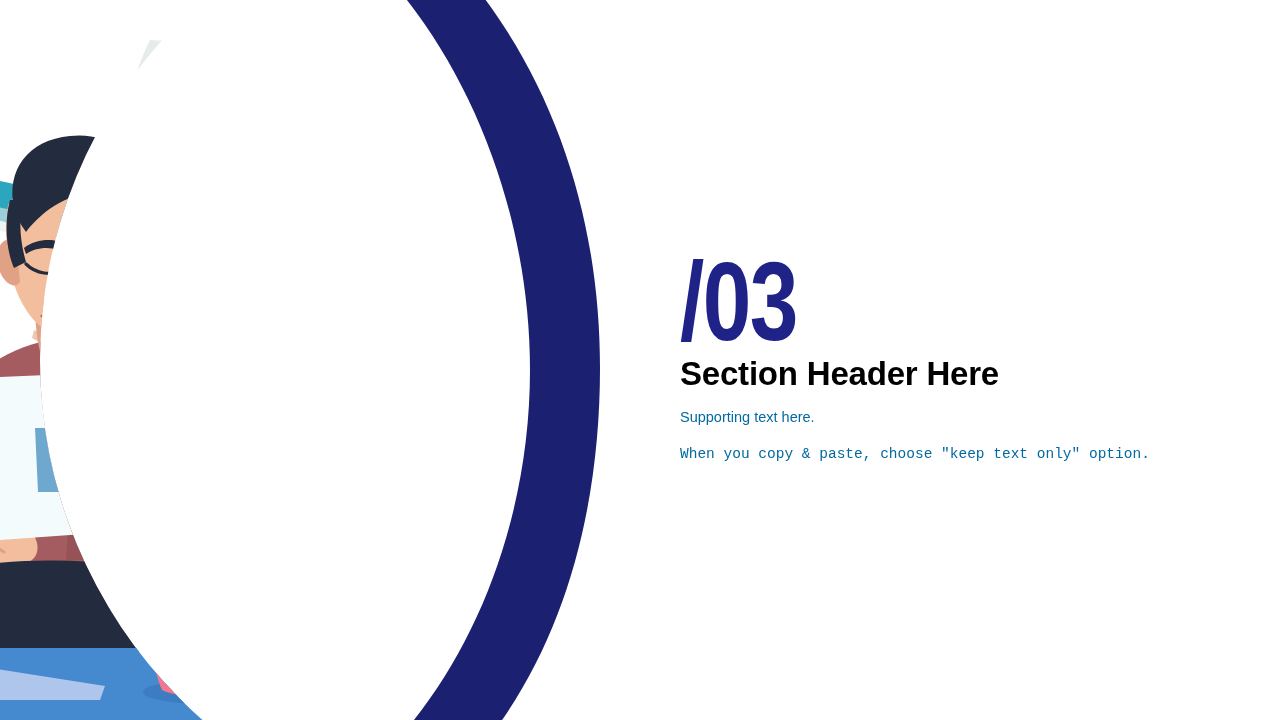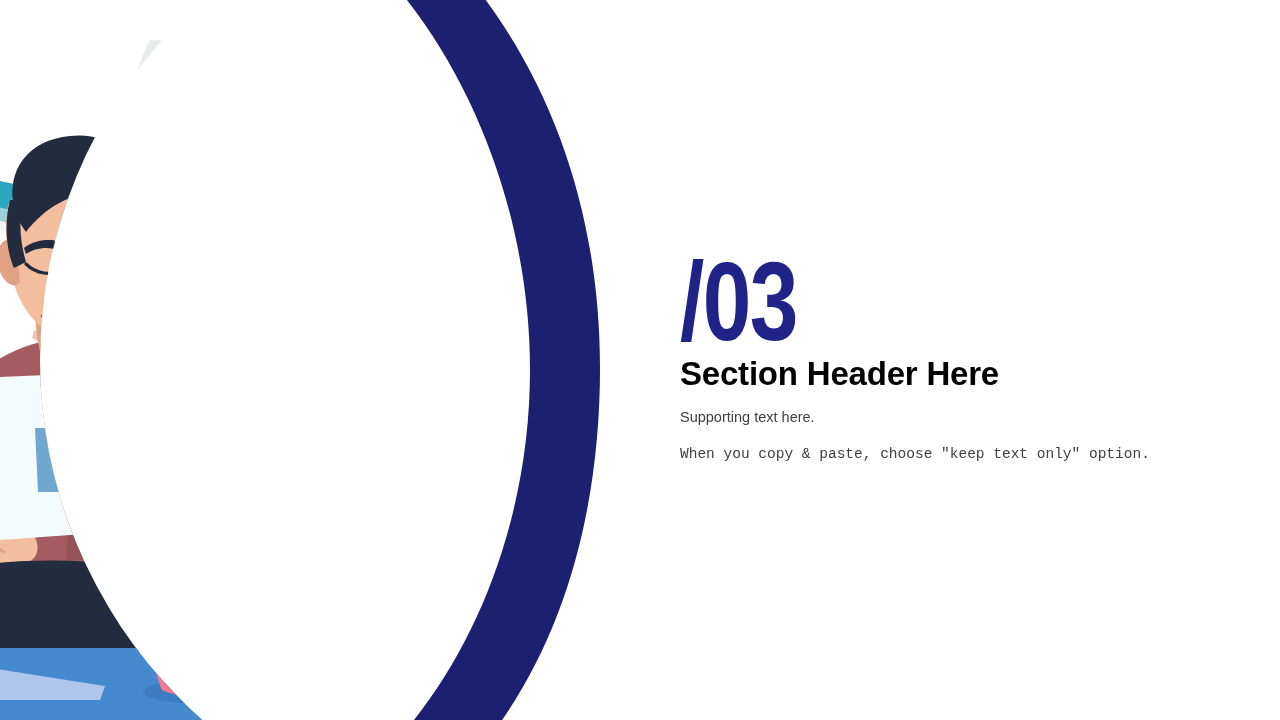--- a/index.html
+++ b/index.html
@@ -64,21 +64,21 @@
     color: #000000;
     margin: 0 0 16px 0;
     letter-spacing: -0.2px;
     line-height: 1.05;
   }
 
   .supporting-line {
     font-family: "Liberation Sans", sans-serif;
     font-size: 14.5px;
     font-weight: normal;
-    color: #404040;
+    color: #0369a1;
     margin: 0 0 18px 0;
     line-height: 1.3;
   }
   .supporting-line:last-child {
     margin-bottom: 0;
     font-family: Liberation Mono, monospace;
   }
 </style>
 </head>
 <body>

